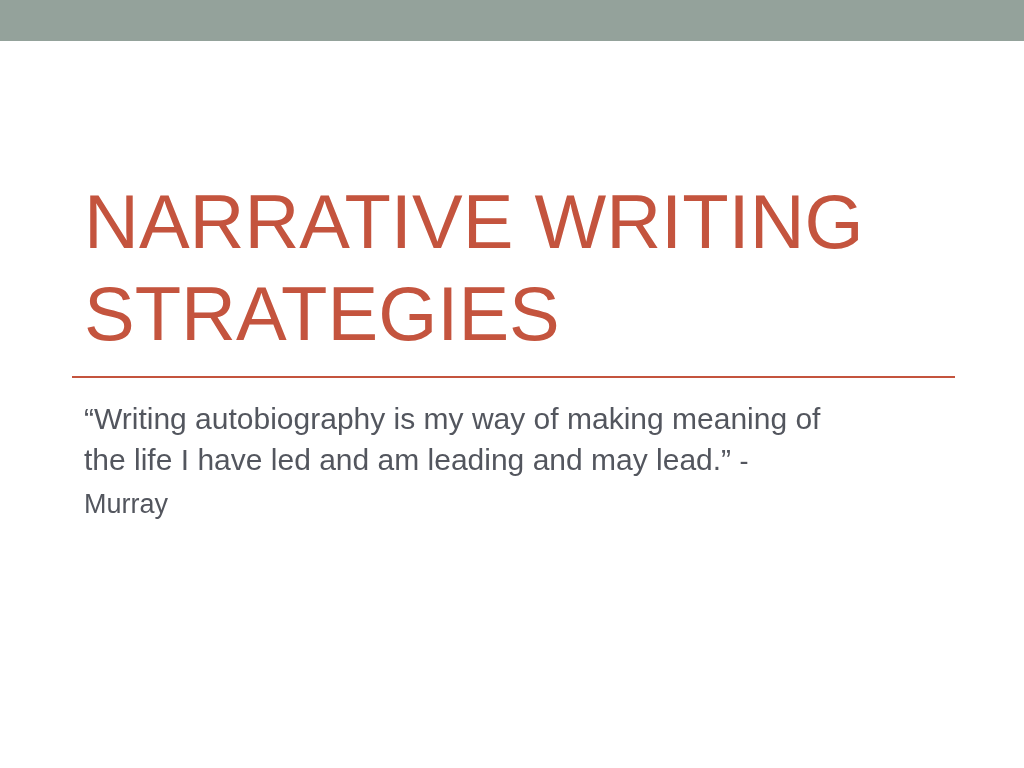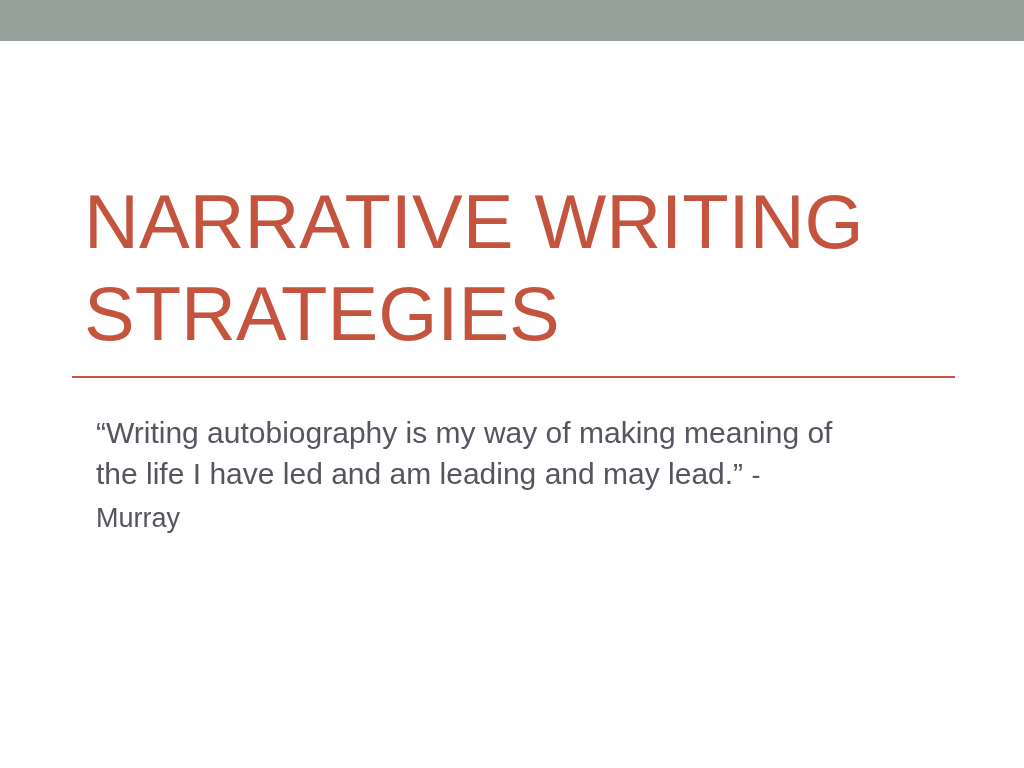--- a/index.html
+++ b/index.html
@@ -50,23 +50,22 @@
     position: absolute;
     left: 72px;
     top: 376px;
     width: 883px;
     height: 2px;
     background: #C4543E;
   }
   .body-block {
     position: absolute;
     left: 84px;
-    top: 412px;
+    top: 398px;
     width: 740px;
-    margin-left: 12px;
   }
   .body-quote {
     margin: 0;
     padding: 0;
     color: #53565E;
     font-family: "Liberation Sans", sans-serif;
     font-weight: normal;
     font-size: 30px;
     line-height: 41px;
     text-align: left;

